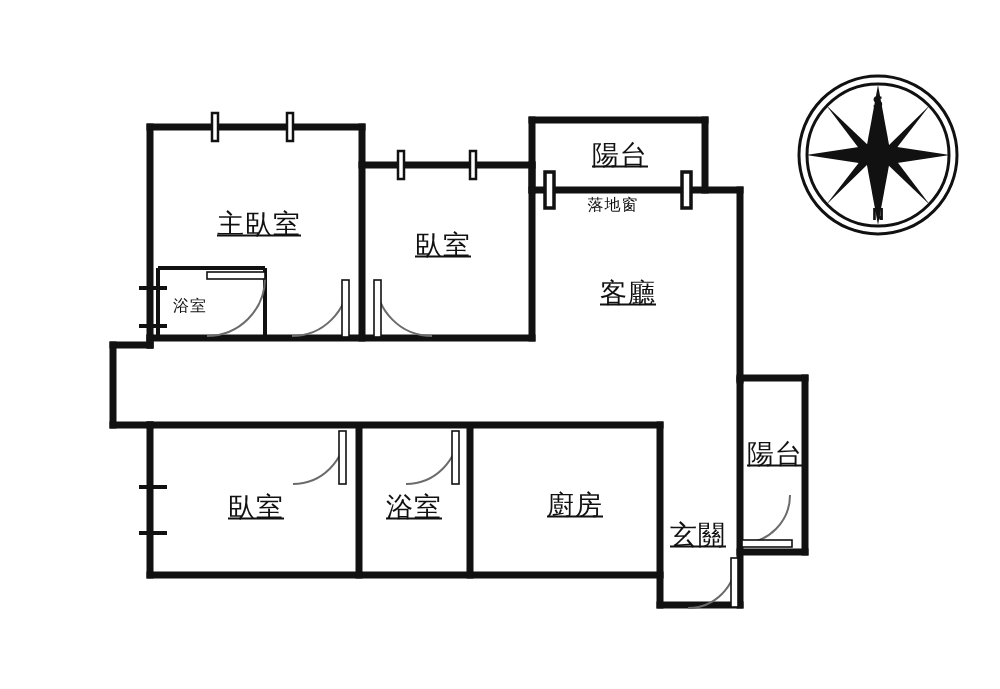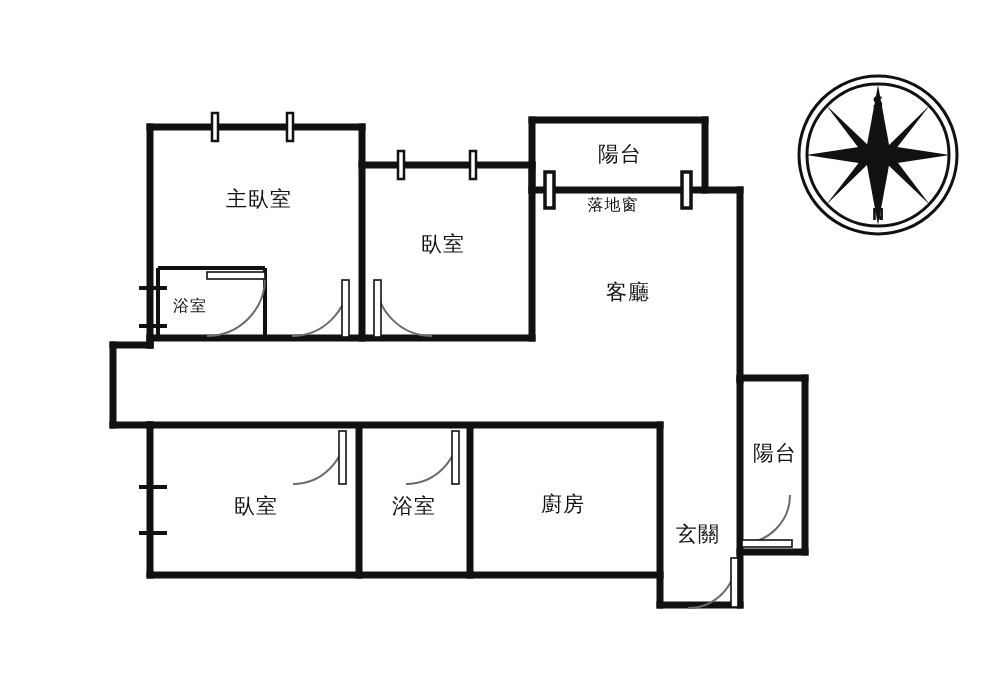--- a/index.html
+++ b/index.html
@@ -29,21 +29,21 @@
   .room-label {
     position: absolute;
     color: #111111;
     font-family: "DejaVu Sans", "Liberation Sans", sans-serif;
     white-space: nowrap;
     letter-spacing: 1px;
     line-height: 1;
     transform: translate(-50%, -50%);
     user-select: none;
   }
-  .room-label.big   { font-size: 21px; }
+  .room-label.big   { font-size: 27px; text-decoration: underline; }
   .room-label.small { font-size: 16px; }
   .compass-text {
     position: absolute;
     color: #111111;
     font-family: "DejaVu Sans", "Liberation Sans", sans-serif;
     font-size: 15px;
     font-weight: bold;
     transform: translate(-50%, -50%);
     user-select: none;
   }
@@ -172,37 +172,37 @@
         <polygon points="826,105 871,148 878,155 870,163"></polygon>
         <polygon points="930,205 885,162 878,155 886,147"></polygon>
 
         <polygon points="806,155 872,145 878,155 872,165"></polygon>
         <polygon points="950,155 884,145 878,155 884,165"></polygon>
       </g>
     </g>
 
   </svg>
 
-  <div class="room-label big" style="left:259px; top:199px;">主臥室</div>
+  <div class="room-label big" style="left:259px; top:223px;">主臥室</div>
 
   <div class="room-label small" style="left:190px; top:306px;">浴室</div>
 
   <div class="room-label big" style="left:443px; top:244px;">臥室</div>
 
   <div class="room-label big" style="left:620px; top:154px;">陽台</div>
 
   <div class="room-label small" style="left:613px; top:205px;">落地窗</div>
 
   <div class="room-label big" style="left:628px; top:292px;">客廳</div>
 
   <div class="room-label big" style="left:256px; top:506px;">臥室</div>
 
   <div class="room-label big" style="left:414px; top:506px;">浴室</div>
 
-  <div class="room-label big" style="left:563px; top:504px;">廚房</div>
+  <div class="room-label big" style="left:575px; top:504px;">廚房</div>
 
   <div class="room-label big" style="left:698px; top:534px;">玄關</div>
 
   <div class="room-label big" style="left:775px; top:453px;">陽台</div>
 
   <div class="compass-text" style="left:878px; top:103px;">S</div>
   <div class="compass-text" style="left:878px; top:215px;">N</div>
 
 </div>
 

